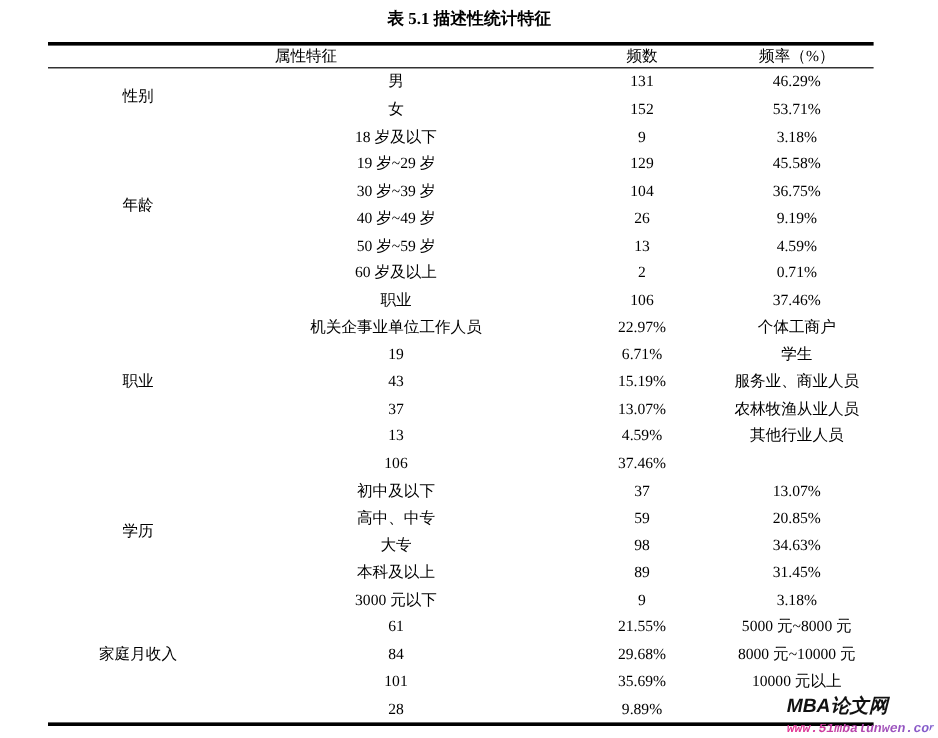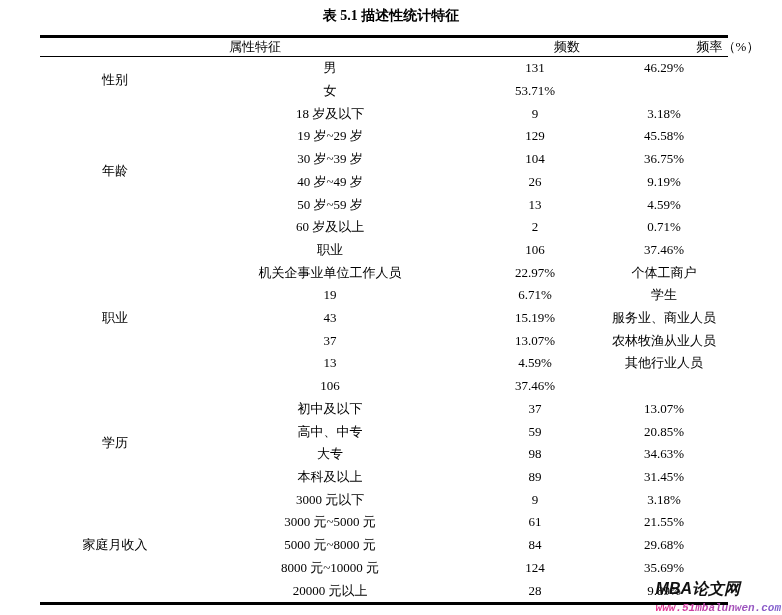--- a/index.html
+++ b/index.html
@@ -5,20 +5,21 @@
   * { margin: 0; padding: 0; box-sizing: border-box; }
   html, body { background: #ffffff; }
   .page {
     position: relative;
     width: 782px;
     height: 615px;
     background: #ffffff;
     color: #000000;
     font-family: "Liberation Serif", "DejaVu Serif", serif;
     overflow: hidden;
+    border-radius: 23px;
   }
   .doc-title {
     position: absolute;
     top: 7px;
     left: 0;
     width: 100%;
     text-align: center;
     font-size: 14px;
     font-weight: bold;
   }
@@ -28,21 +29,20 @@
     top: 35px;
     width: 688px;
     border-top: 3px solid #000000;
     border-bottom: 3px solid #000000;
   }
   .thead {
     display: grid;
     grid-template-columns: 430px 130px 128px;
     height: 19px;
     border-bottom: 1.5px solid #000000;
-    gap: 32px;
   }
   .tbody {
     display: grid;
     grid-template-columns: 150px 280px 130px 128px;
     grid-auto-rows: 22.71px;
   }
   .cell {
     display: flex;
     align-items: center;
     justify-content: center;
@@ -90,20 +90,21 @@
       <div class="cell head-cell">属性特征</div>
       <div class="cell head-cell">频数</div>
       <div class="cell head-cell">频率（%）</div>
     </div>
     <div class="tbody">
         <div class="cell group-cell" style="grid-row: span 2;">性别</div>
         <div class="cell">男</div>
         <div class="cell">131</div>
         <div class="cell">46.29%</div>
         <div class="cell">女</div>
+        <div class="cell">152</div>
         <div class="cell">53.71%</div>
         <div class="cell group-cell" style="grid-row: span 6;">年龄</div>
         <div class="cell">18 岁及以下</div>
         <div class="cell">9</div>
         <div class="cell">3.18%</div>
         <div class="cell">19 岁~29 岁</div>
         <div class="cell">129</div>
         <div class="cell">45.58%</div>
         <div class="cell">30 岁~39 岁</div>
         <div class="cell">104</div>
@@ -148,30 +149,29 @@
         <div class="cell">大专</div>
         <div class="cell">98</div>
         <div class="cell">34.63%</div>
         <div class="cell">本科及以上</div>
         <div class="cell">89</div>
         <div class="cell">31.45%</div>
         <div class="cell group-cell" style="grid-row: span 5;">家庭月收入</div>
         <div class="cell">3000 元以下</div>
         <div class="cell">9</div>
         <div class="cell">3.18%</div>
-        <div class="cell">3000 元~5000 元</div>
         <div class="cell">61</div>
         <div class="cell">21.55%</div>
         <div class="cell">5000 元~8000 元</div>
         <div class="cell">84</div>
         <div class="cell">29.68%</div>
         <div class="cell">8000 元~10000 元</div>
-        <div class="cell">124</div>
+        <div class="cell">101</div>
         <div class="cell">35.69%</div>
-        <div class="cell">20000 元以上</div>
+        <div class="cell">10000 元以上</div>
         <div class="cell">28</div>
         <div class="cell">9.89%</div>
       </div>
   </div>
 
   <div class="watermark">
     <span class="wm-name">MBA论文网</span>
     <span class="wm-url" style="background-image: linear-gradient(90deg, rgb(232, 49, 143), rgb(123, 95, 208)); font-family: Liberation Mono, monospace;">www.51mbalunwen.com</span>
   </div>
 

